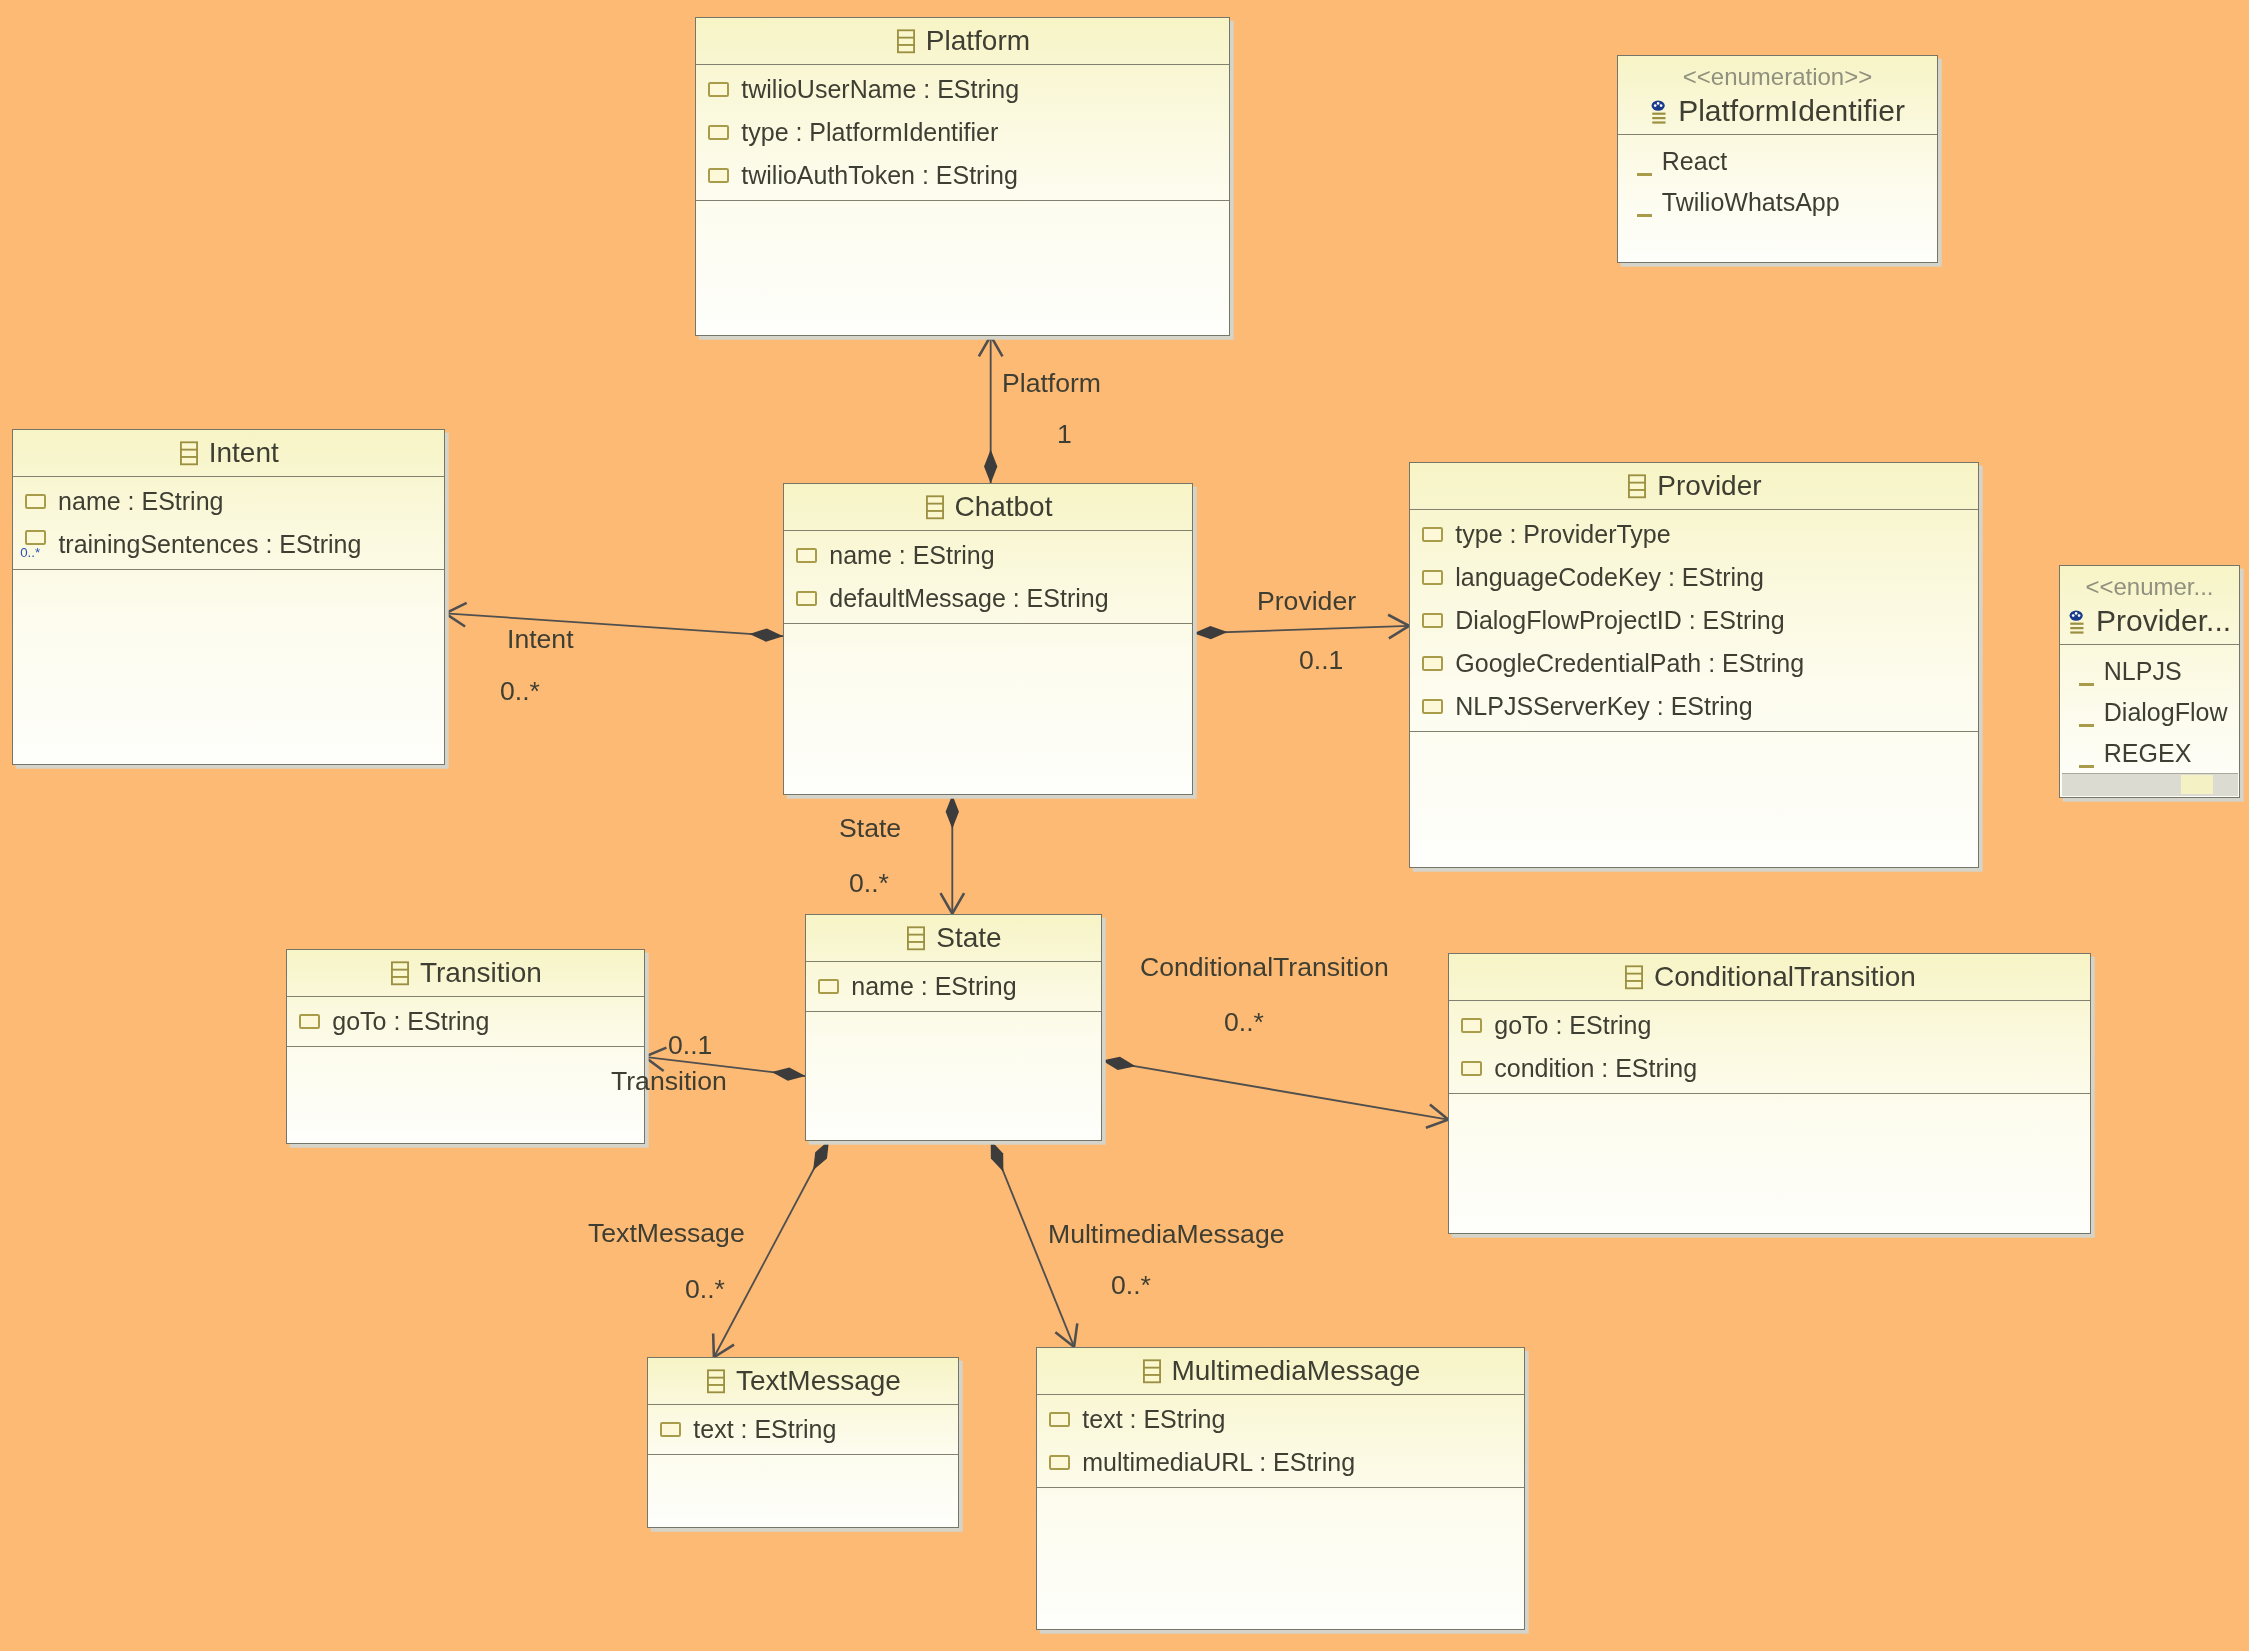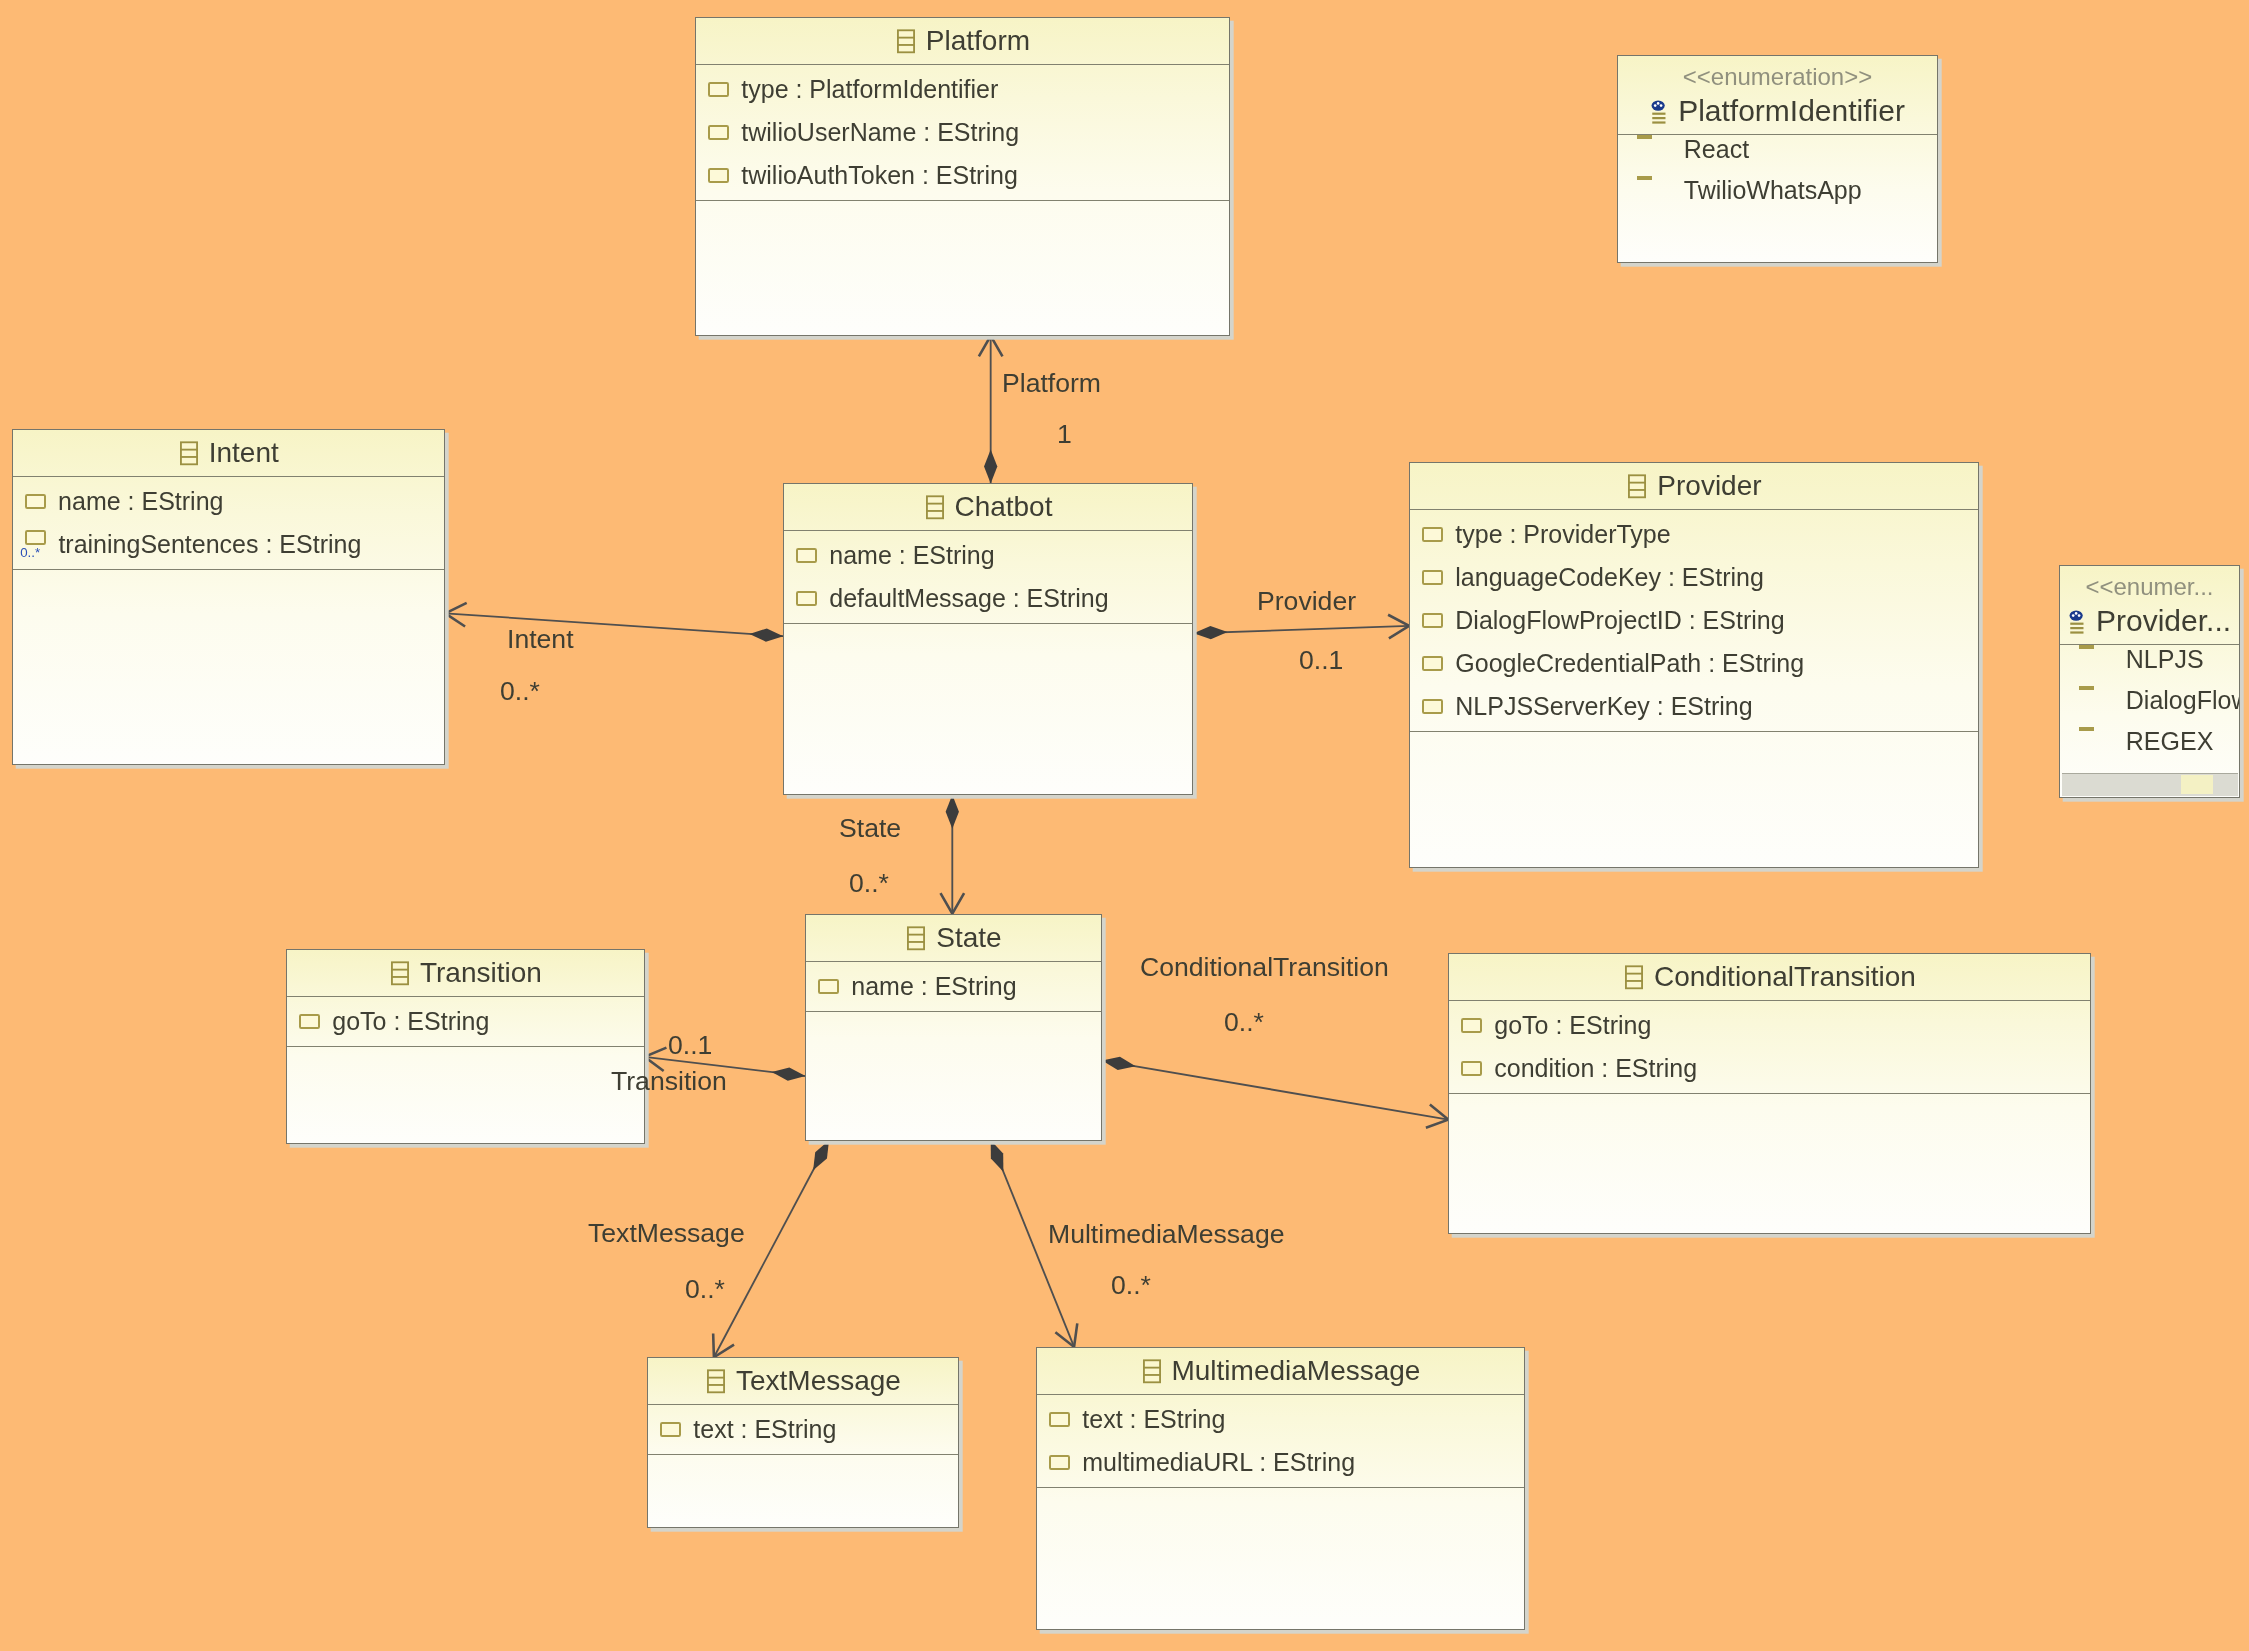--- a/index.html
+++ b/index.html
@@ -22,21 +22,21 @@
   .abadge{position:absolute;left:-4.4px;top:14.8px;font-size:13.3px;color:#2b50b8;white-space:nowrap;}
   .cbody{flex:1 1 auto;}
 
   .ebox{position:absolute;display:flex;flex-direction:column;box-sizing:border-box;z-index:2;
         background:linear-gradient(180deg,#f7f4c6 0%,#faf8da 30%,#fdfcee 65%,#fefefb 100%);
         border:1.5px solid #75756a;box-shadow:3.7px 3.7px 0 #d4d4cb;overflow:hidden;}
   .ehead{padding:7.4px 0 5.9px 0;border-bottom:1.5px solid #81816f;flex:0 0 auto;}
   .stereo{font-size:24px;color:#90907e;text-align:center;white-space:nowrap;}
   .ename-row{display:flex;justify-content:center;align-items:center;gap:7.4px;font-size:30px;
              margin-top:3px;white-space:nowrap;}
-  .lit{display:flex;align-items:flex-start;height:41px;padding-left:19px;gap:32px;font-size:25px;
+  .lit{display:flex;align-items:flex-end;height:41px;padding-left:19px;gap:10px;font-size:25px;
        white-space:nowrap;}
   .dash{display:inline-block;width:14.8px;height:3.7px;background:#a89b4a;flex:0 0 auto;}
   .hscroll{position:absolute;left:1.5px;right:1.5px;bottom:1.5px;height:22px;background:#dbdbd2;
            border-top:0.7px solid #a9a99d;}
   .hthumb{position:absolute;top:1.5px;left:68%;width:32px;height:19px;background:#f4f1c4;}
 
   .elabel{position:absolute;font-size:26.6px;color:#3e3e33;z-index:3;white-space:nowrap;}
 </style>
 </head>
 <body>
@@ -83,25 +83,25 @@
       <svg width="22" height="26.6" viewBox="0 0 30 36">
         <rect x="4" y="3" width="22" height="30" fill="#fbf7cf" stroke="#9b9041" stroke-width="2.5"></rect>
         <line x1="4" y1="13" x2="26" y2="13" stroke="#9b9041" stroke-width="2.5"></line>
         <line x1="4" y1="23" x2="26" y2="23" stroke="#9b9041" stroke-width="2.5"></line>
       </svg>
       <span class="ctitle">Platform</span>
     </div>
     <div class="cattrs">
       <div class="attr">
         <span class="aicon"></span>
+        <span>twilioUserName : EString</span>
+      </div>
+      <div class="attr">
+        <span class="aicon"></span>
         <span>type : PlatformIdentifier</span>
-      </div>
-      <div class="attr">
-        <span class="aicon"></span>
-        <span>twilioUserName : EString</span>
       </div>
       <div class="attr">
         <span class="aicon"></span>
         <span>twilioAuthToken : EString</span>
       </div>
     </div>
     <div class="cbody"></div>
   </div>
 
   <div class="cbox" style="left:11.8px;top:429px;width:433px;height:336px;">

